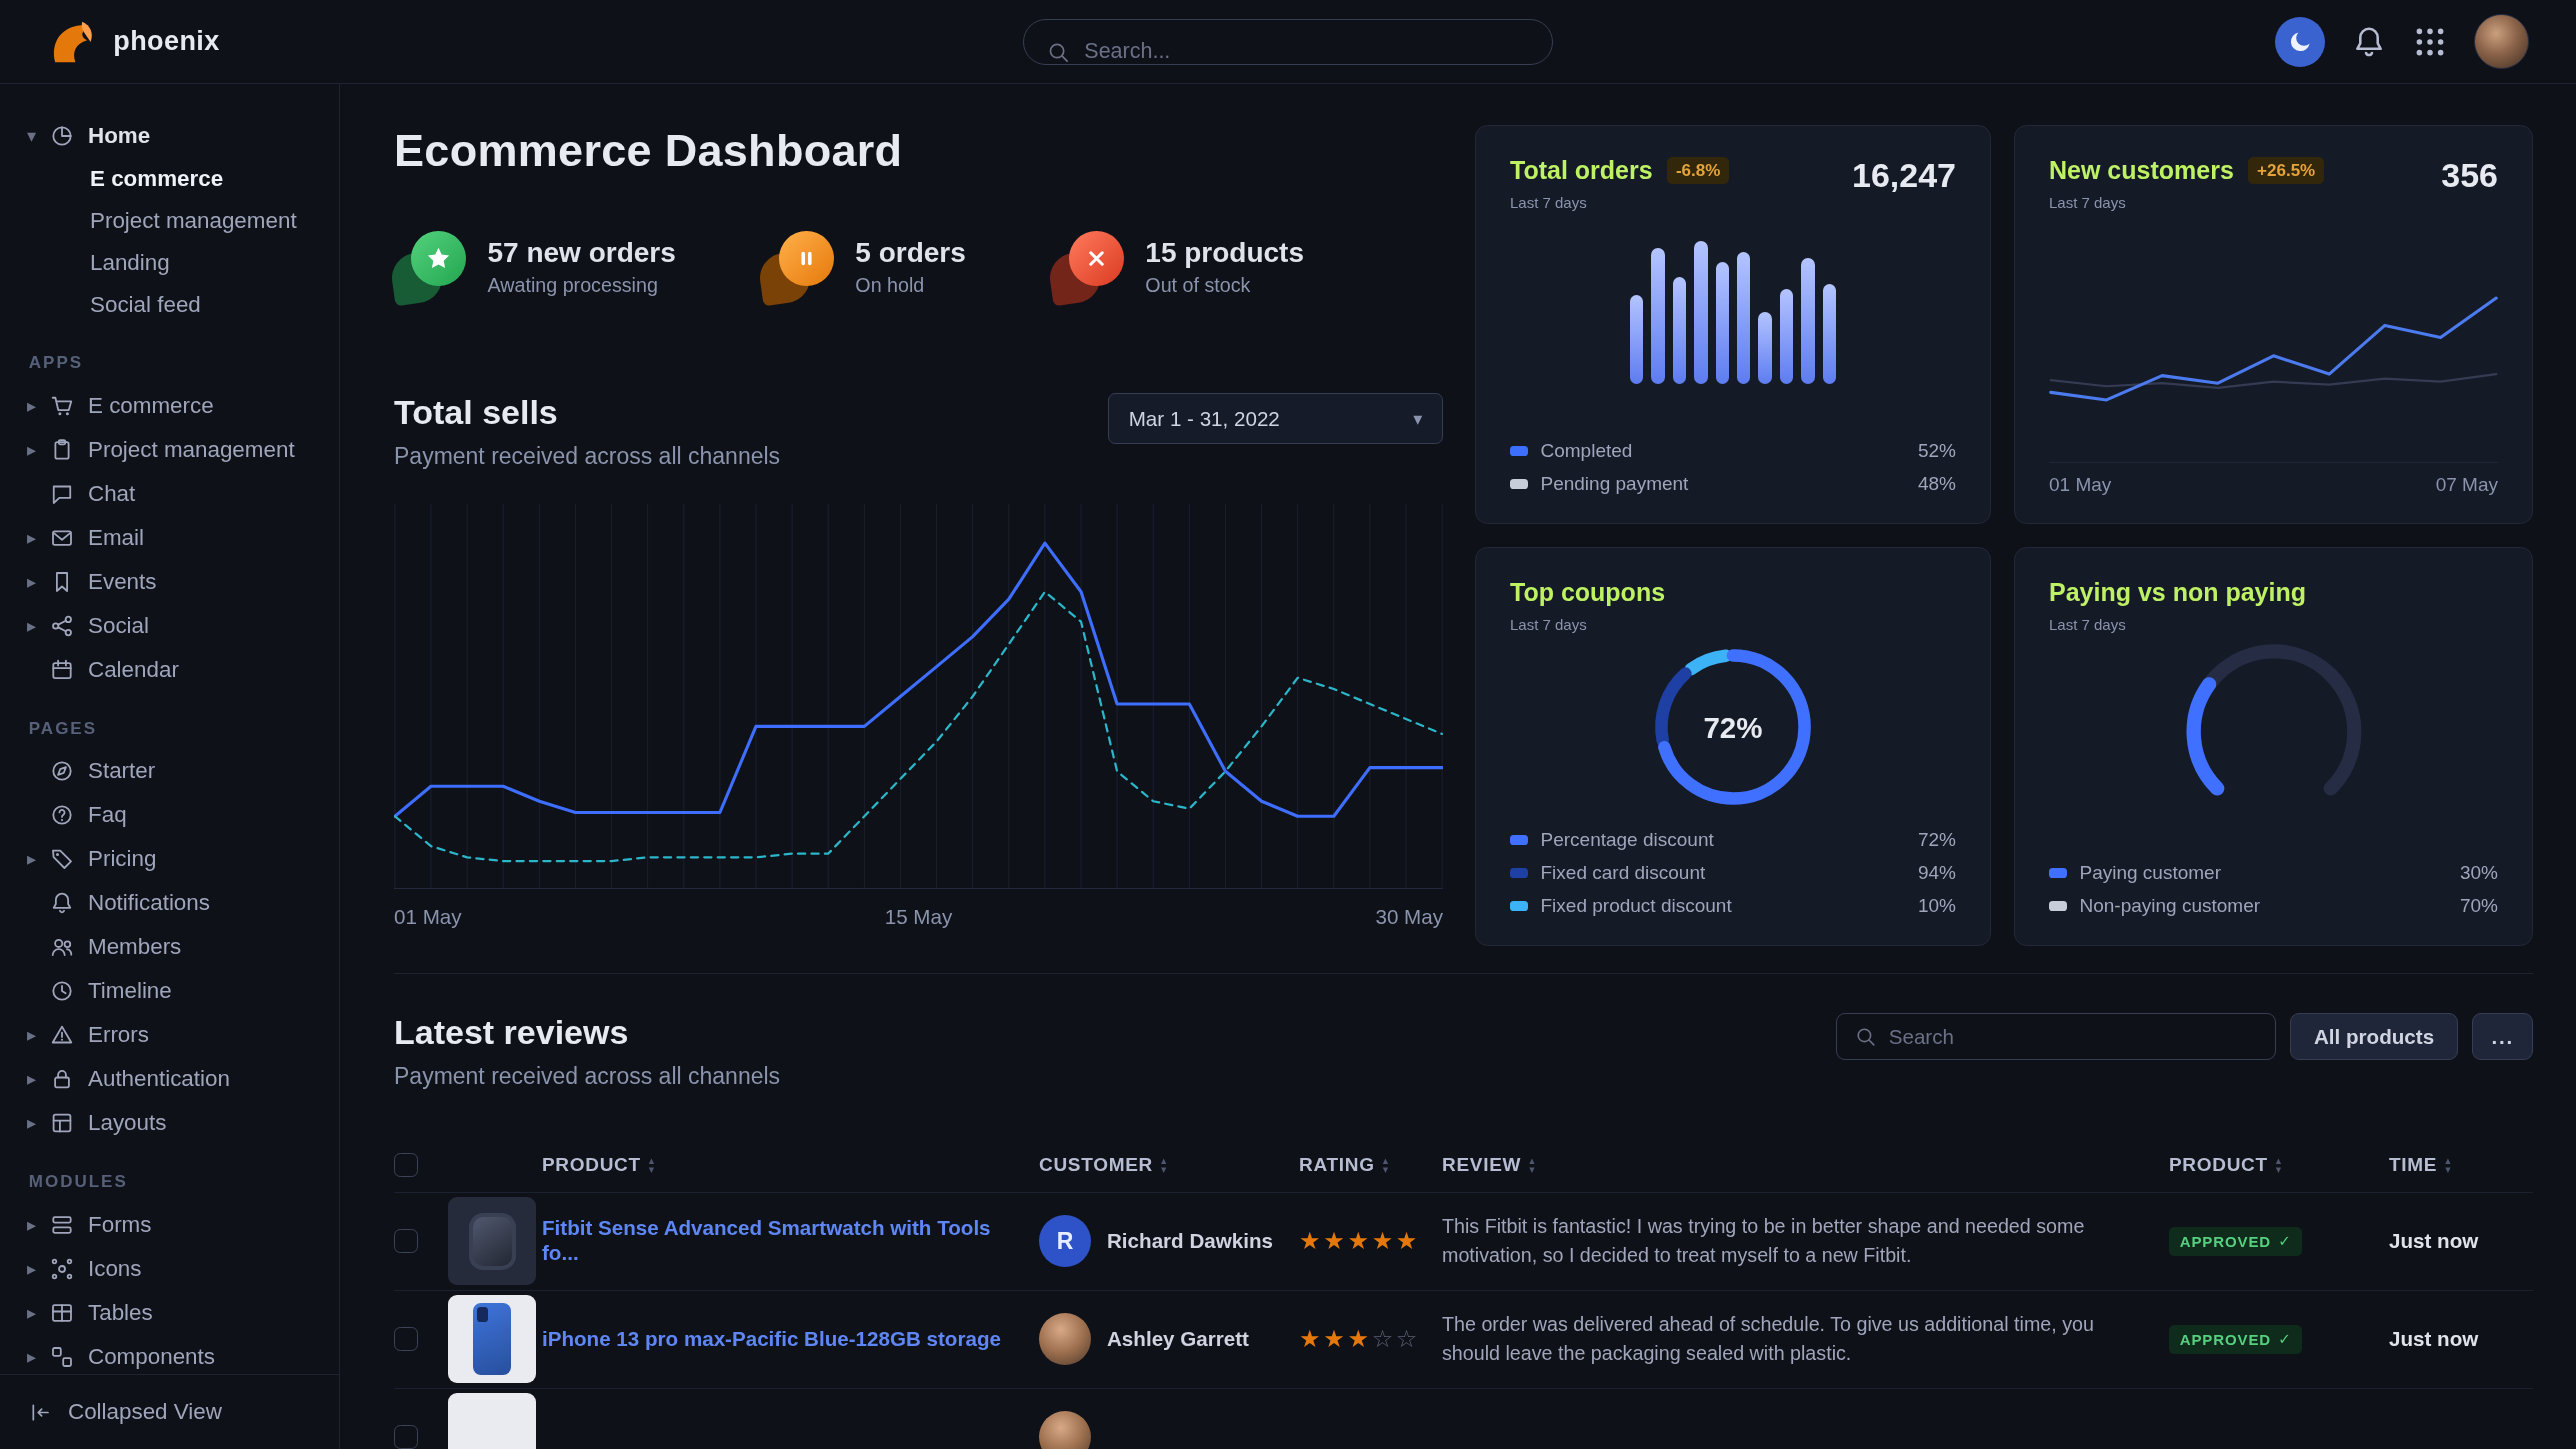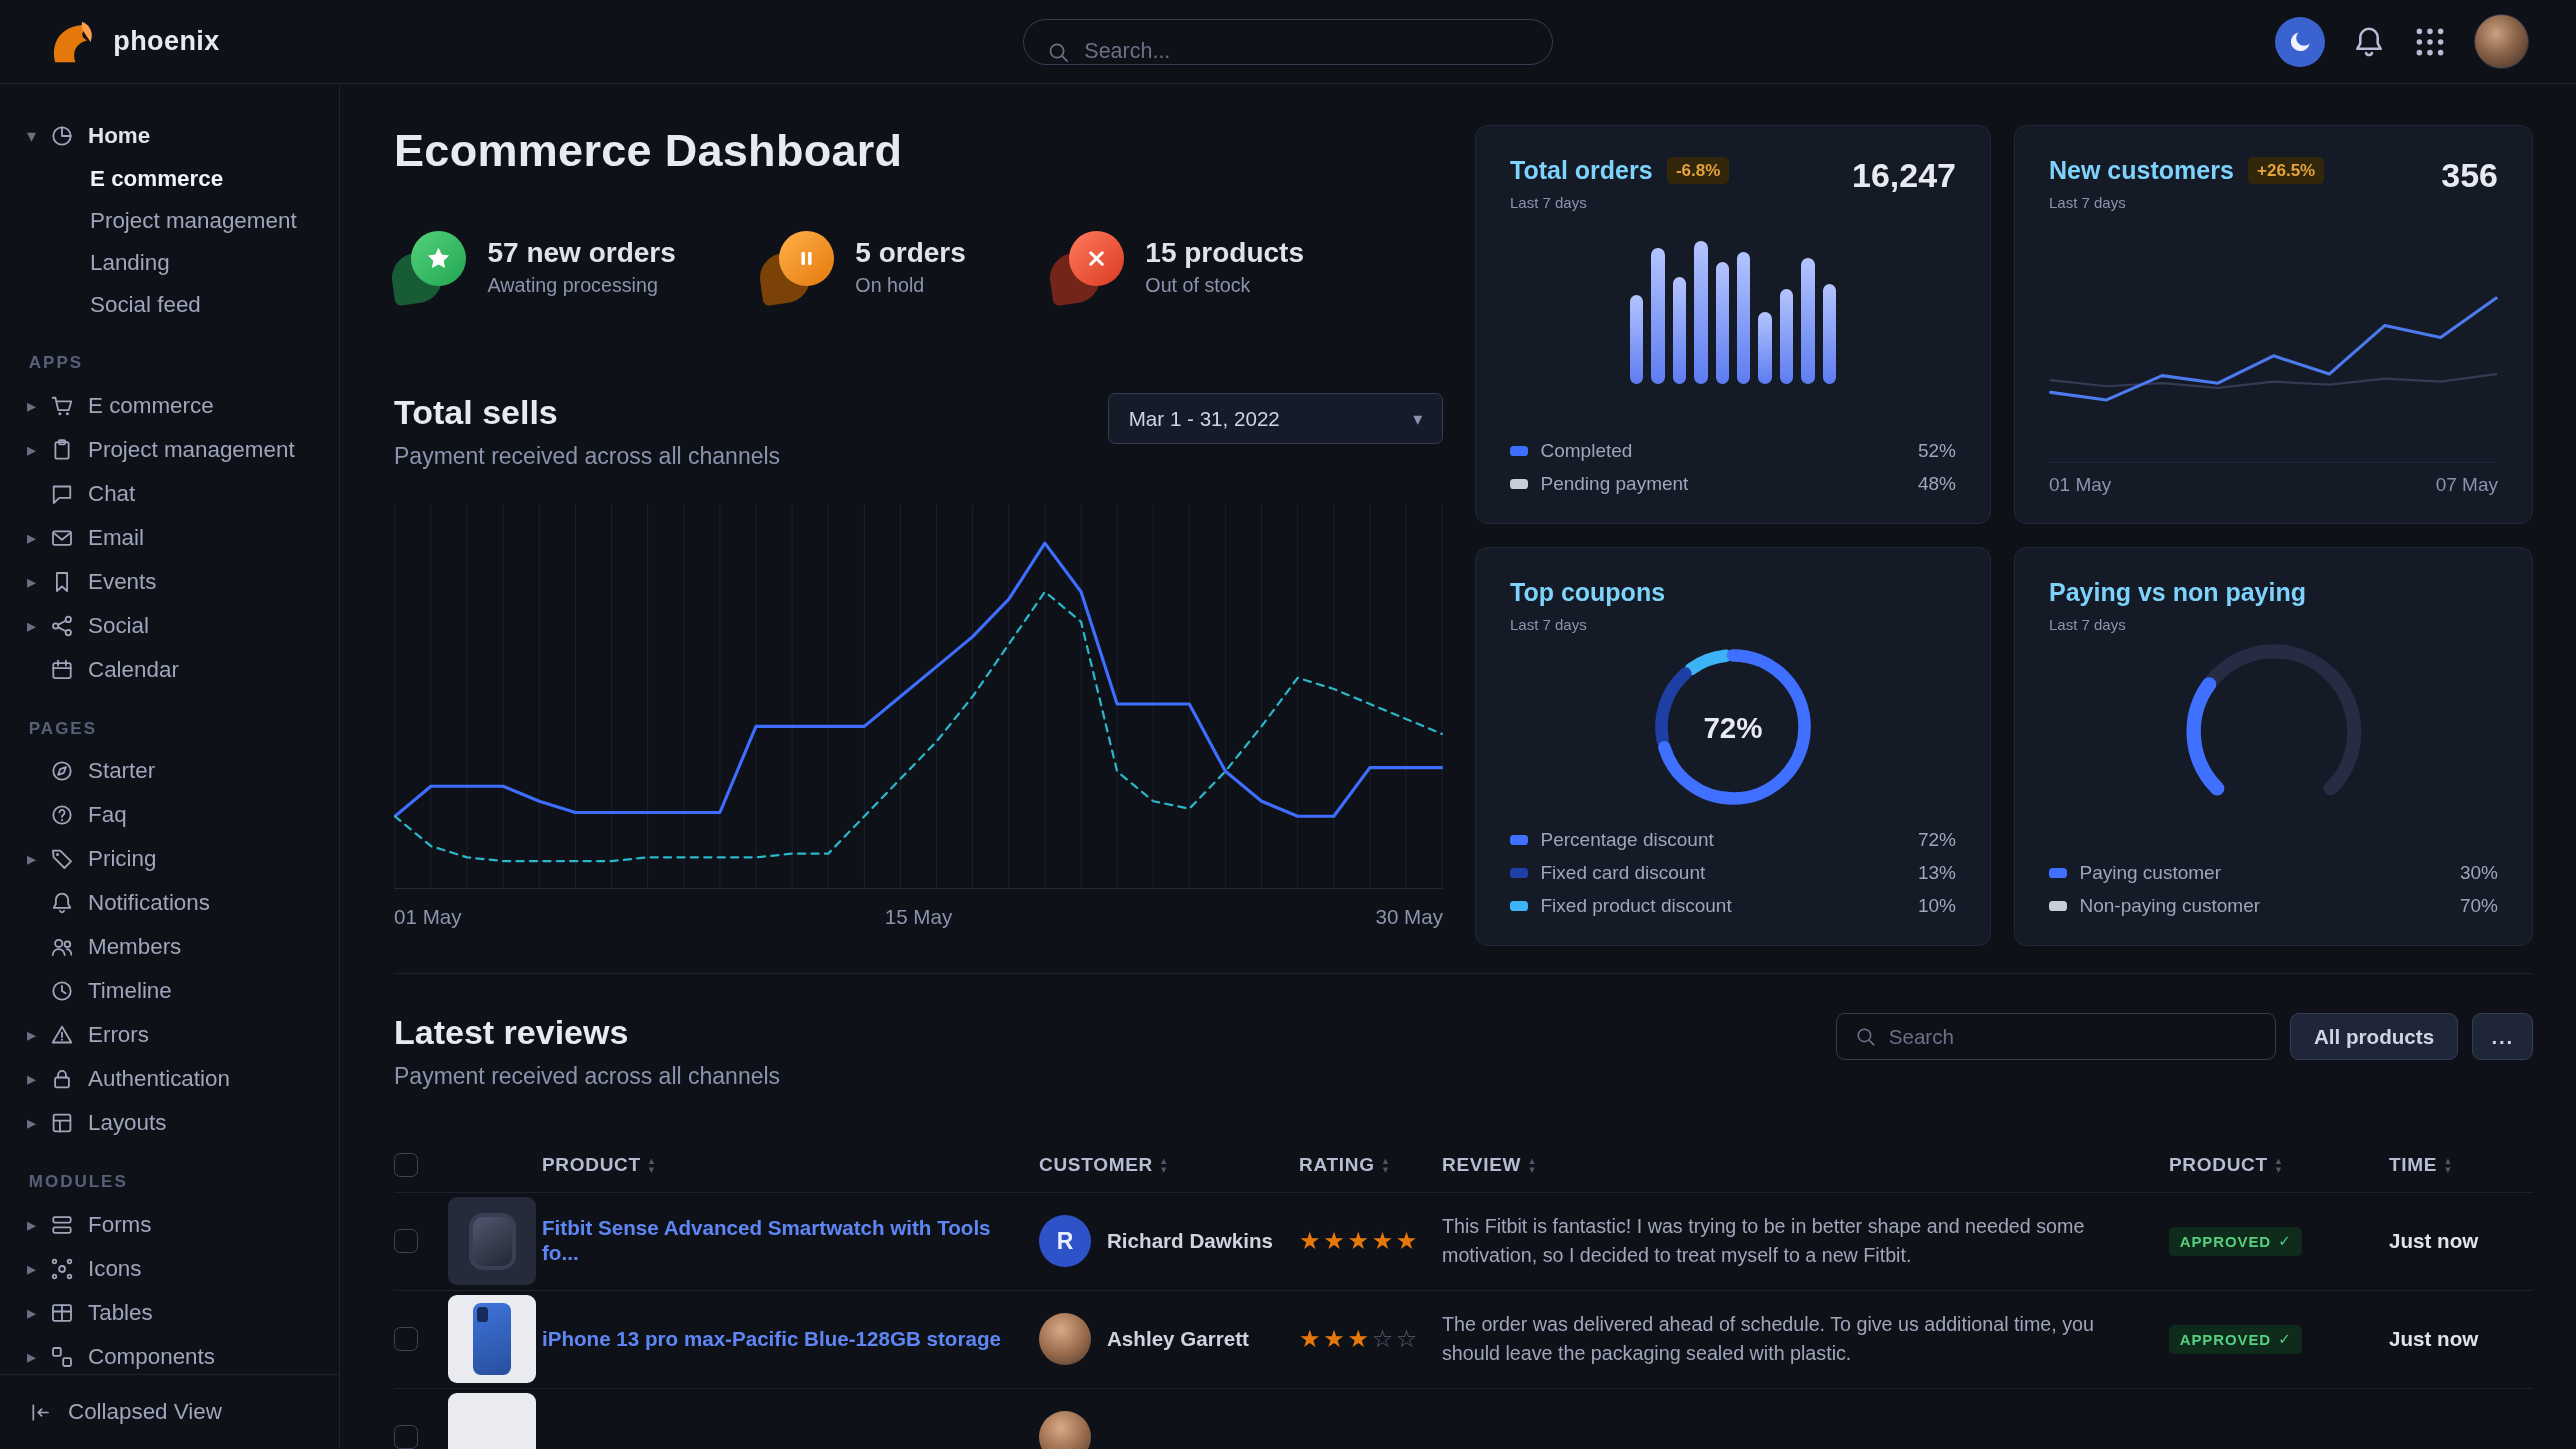--- a/index.html
+++ b/index.html
@@ -57,21 +57,21 @@
 h2{font-size:34px;font-weight:700;color:#e8eaf1}
 .date-select{display:flex;align-items:center;justify-content:space-between;width:335px;height:51px;padding:0 19.7px;background:#161b29;border:0.9px solid #373e53;border-radius:7.2px;color:#cfd4e0;font-size:20.6px;cursor:pointer}
 .date-select .chev{color:#8a94ad;font-size:18px}
 .sells-chart{margin-top:34px}
 .x-labels{display:flex;justify-content:space-between;margin-top:10.7px;font-size:20.6px;color:#8a94ad}
 
 .cards{flex:1;display:grid;grid-template-columns:1fr 1fr;grid-template-rows:399px 399px;gap:23px}
 .card{background:#151a27;border:0.9px solid #232839;border-radius:12.5px;padding:30px 34px 27px;display:flex;flex-direction:column}
 .card-top{display:flex;justify-content:space-between;align-items:flex-start}
 .card-title-row{display:flex;align-items:center;gap:14.3px}
-.card-title{font-size:25px;font-weight:700;color:#7dd3fc}
+.card-title{font-size:25px;font-weight:700;color:#bef264}
 .badge-warn{font-size:17px;font-weight:700;color:#e5a33b;background:#33270b;border-radius:5.4px;padding:3.6px 9px}
 .card-period{margin-top:9px;font-size:15px;color:#8a94ad}
 .card-value{font-size:34px;font-weight:700;color:#e8eaf1}
 .bars{margin:auto auto 25px;display:flex;align-items:flex-end;gap:8px;height:143px}
 .bar{width:13.4px;border-radius:7.2px;background:linear-gradient(180deg,#b4c4ff 0%,#5d7cf0 100%)}
 .legend{display:flex;flex-direction:column;gap:9px;margin-top:auto}
 .lg-row{display:flex;align-items:center;gap:12.5px;font-size:19px;color:#9fa6bc;height:24px}
 .sw{width:18px;height:9.8px;border-radius:3.6px;flex:none}
 .lg-label{flex:1}
 .cust-chart{margin-top:auto}
@@ -593,21 +593,21 @@
           </svg>
           <div class="legend" id="couponLegend">
               <div class="lg-row">
                 <span class="sw" style="background:#4070ff"></span>
                 <span class="lg-label">Percentage discount</span>
                 <span class="lg-val">72%</span>
               </div>
               <div class="lg-row">
                 <span class="sw" style="background:#1e3fa3"></span>
                 <span class="lg-label">Fixed card discount</span>
-                <span class="lg-val">13%</span>
+                <span class="lg-val">94%</span>
               </div>
               <div class="lg-row">
                 <span class="sw" style="background:#3cb3f6"></span>
                 <span class="lg-label">Fixed product discount</span>
                 <span class="lg-val">10%</span>
               </div>
             </div>
         </div>
 
         <div class="card">

